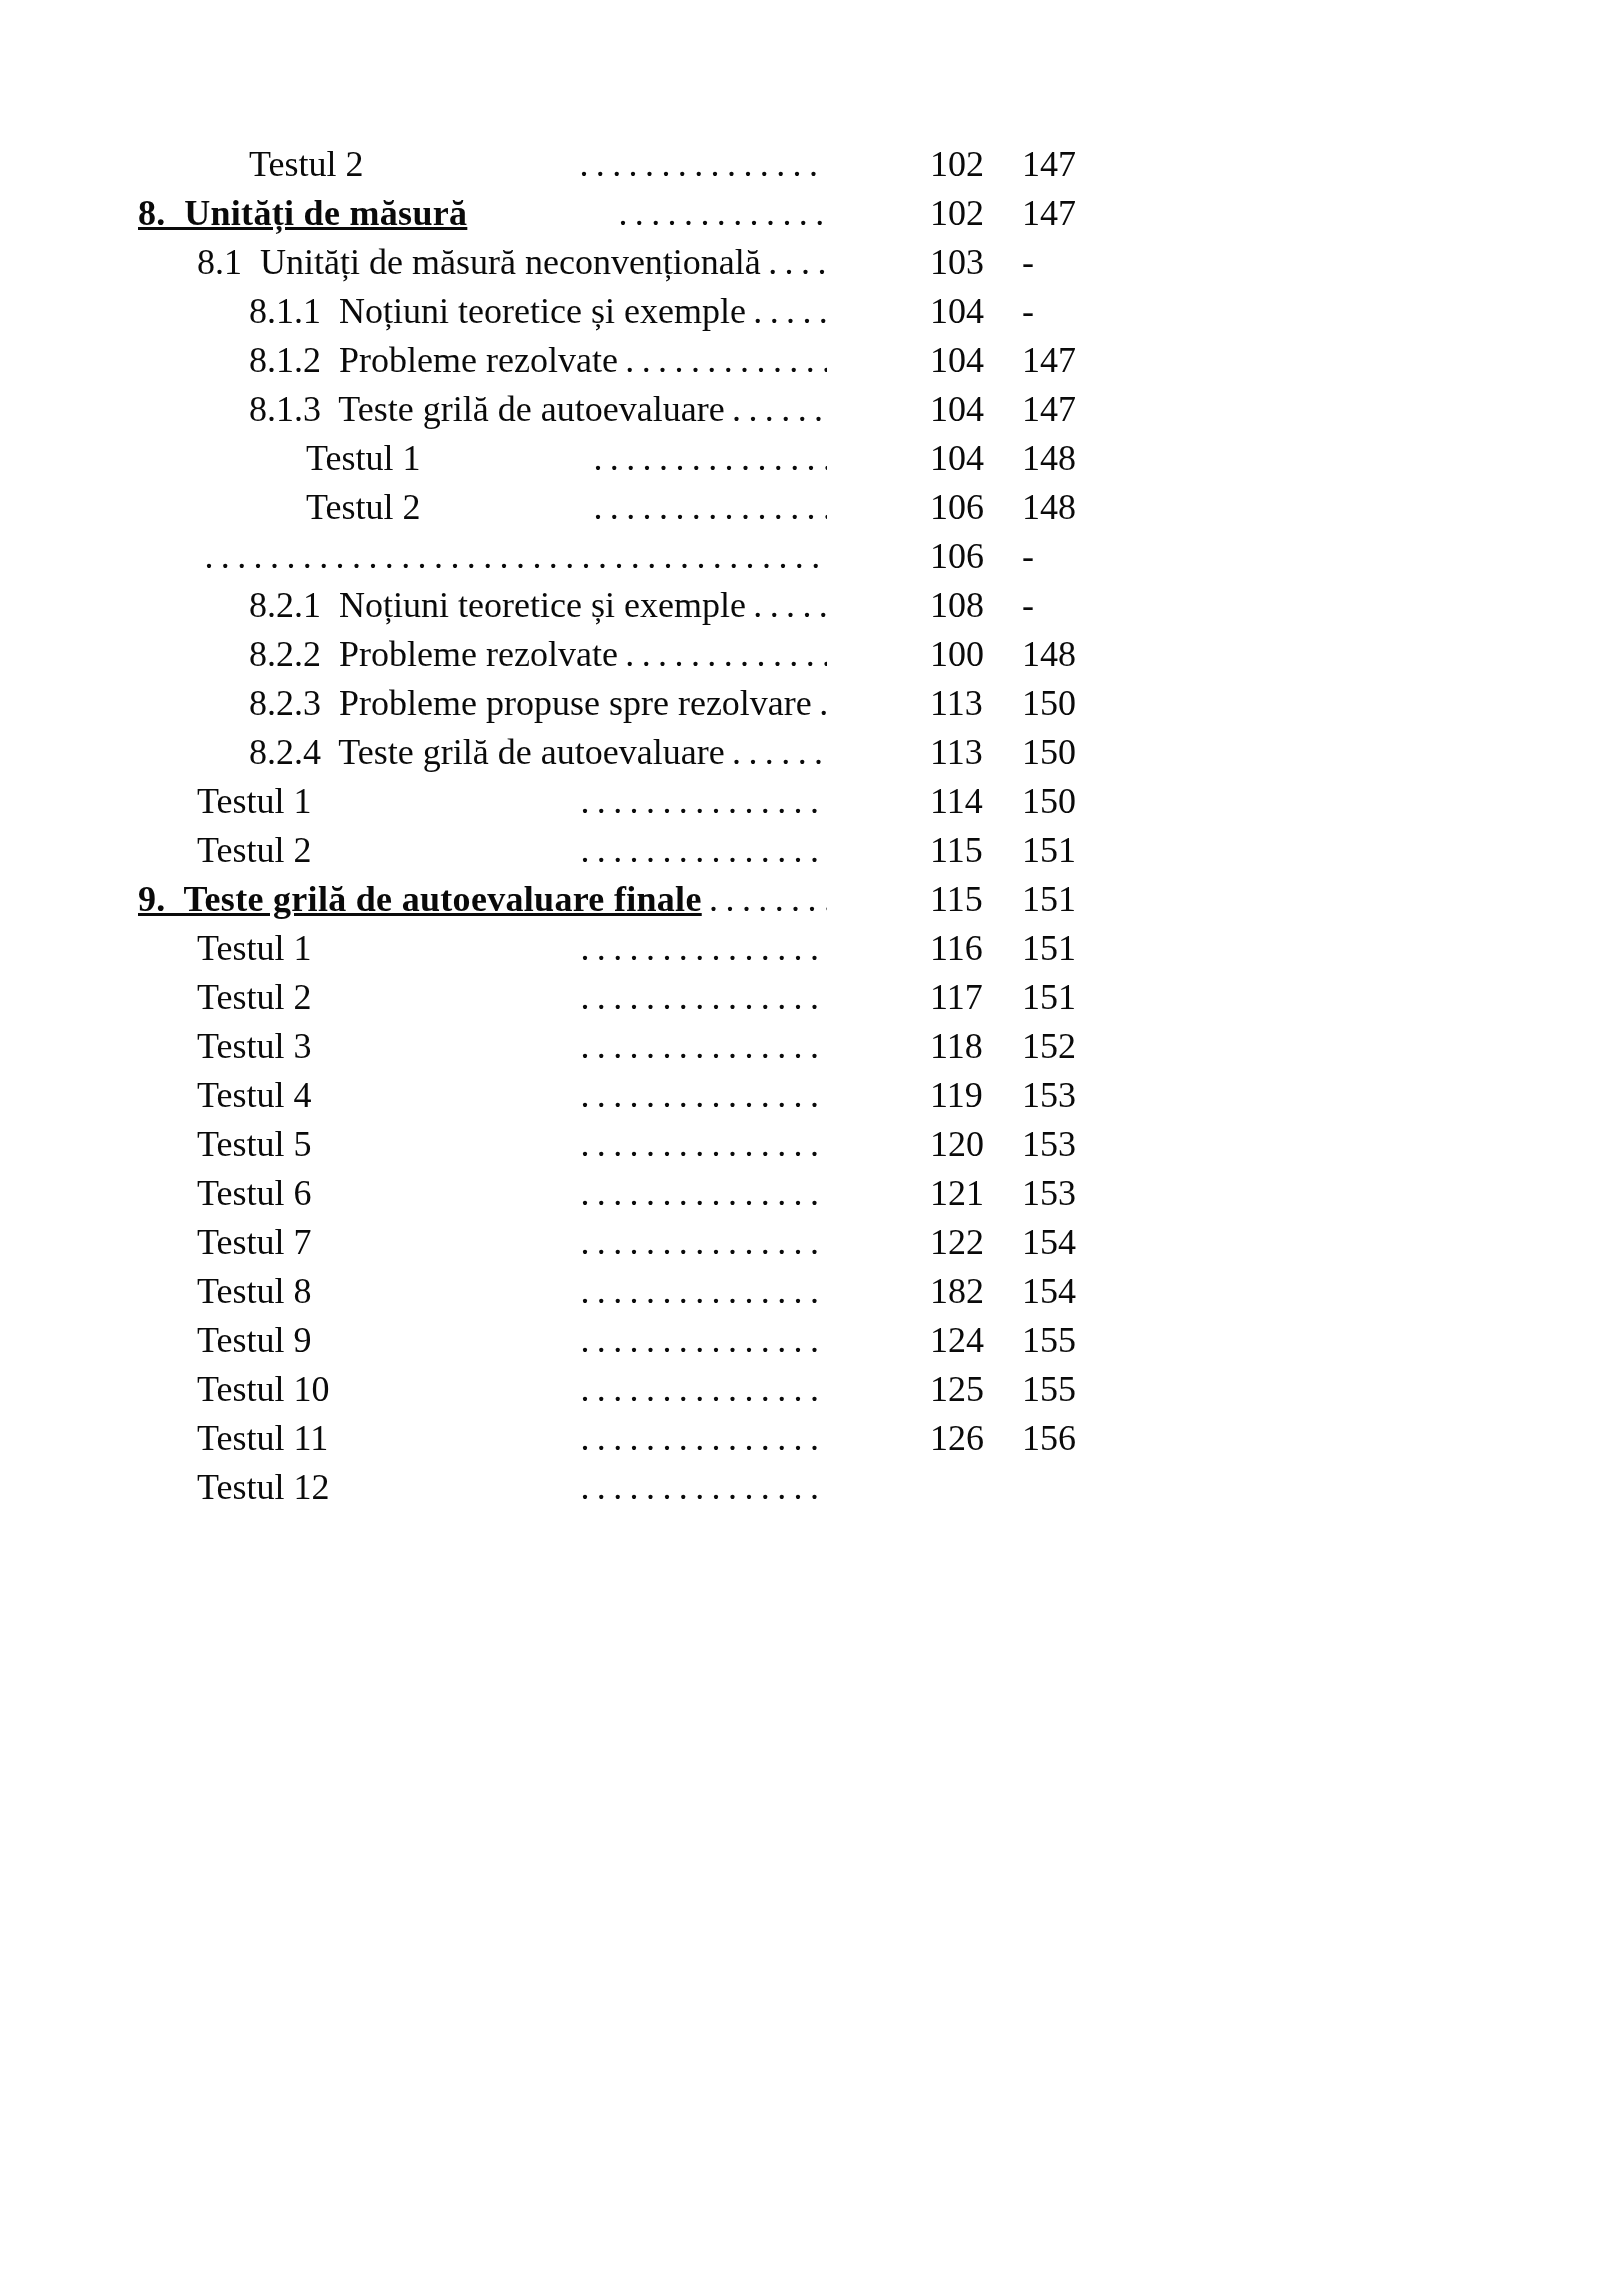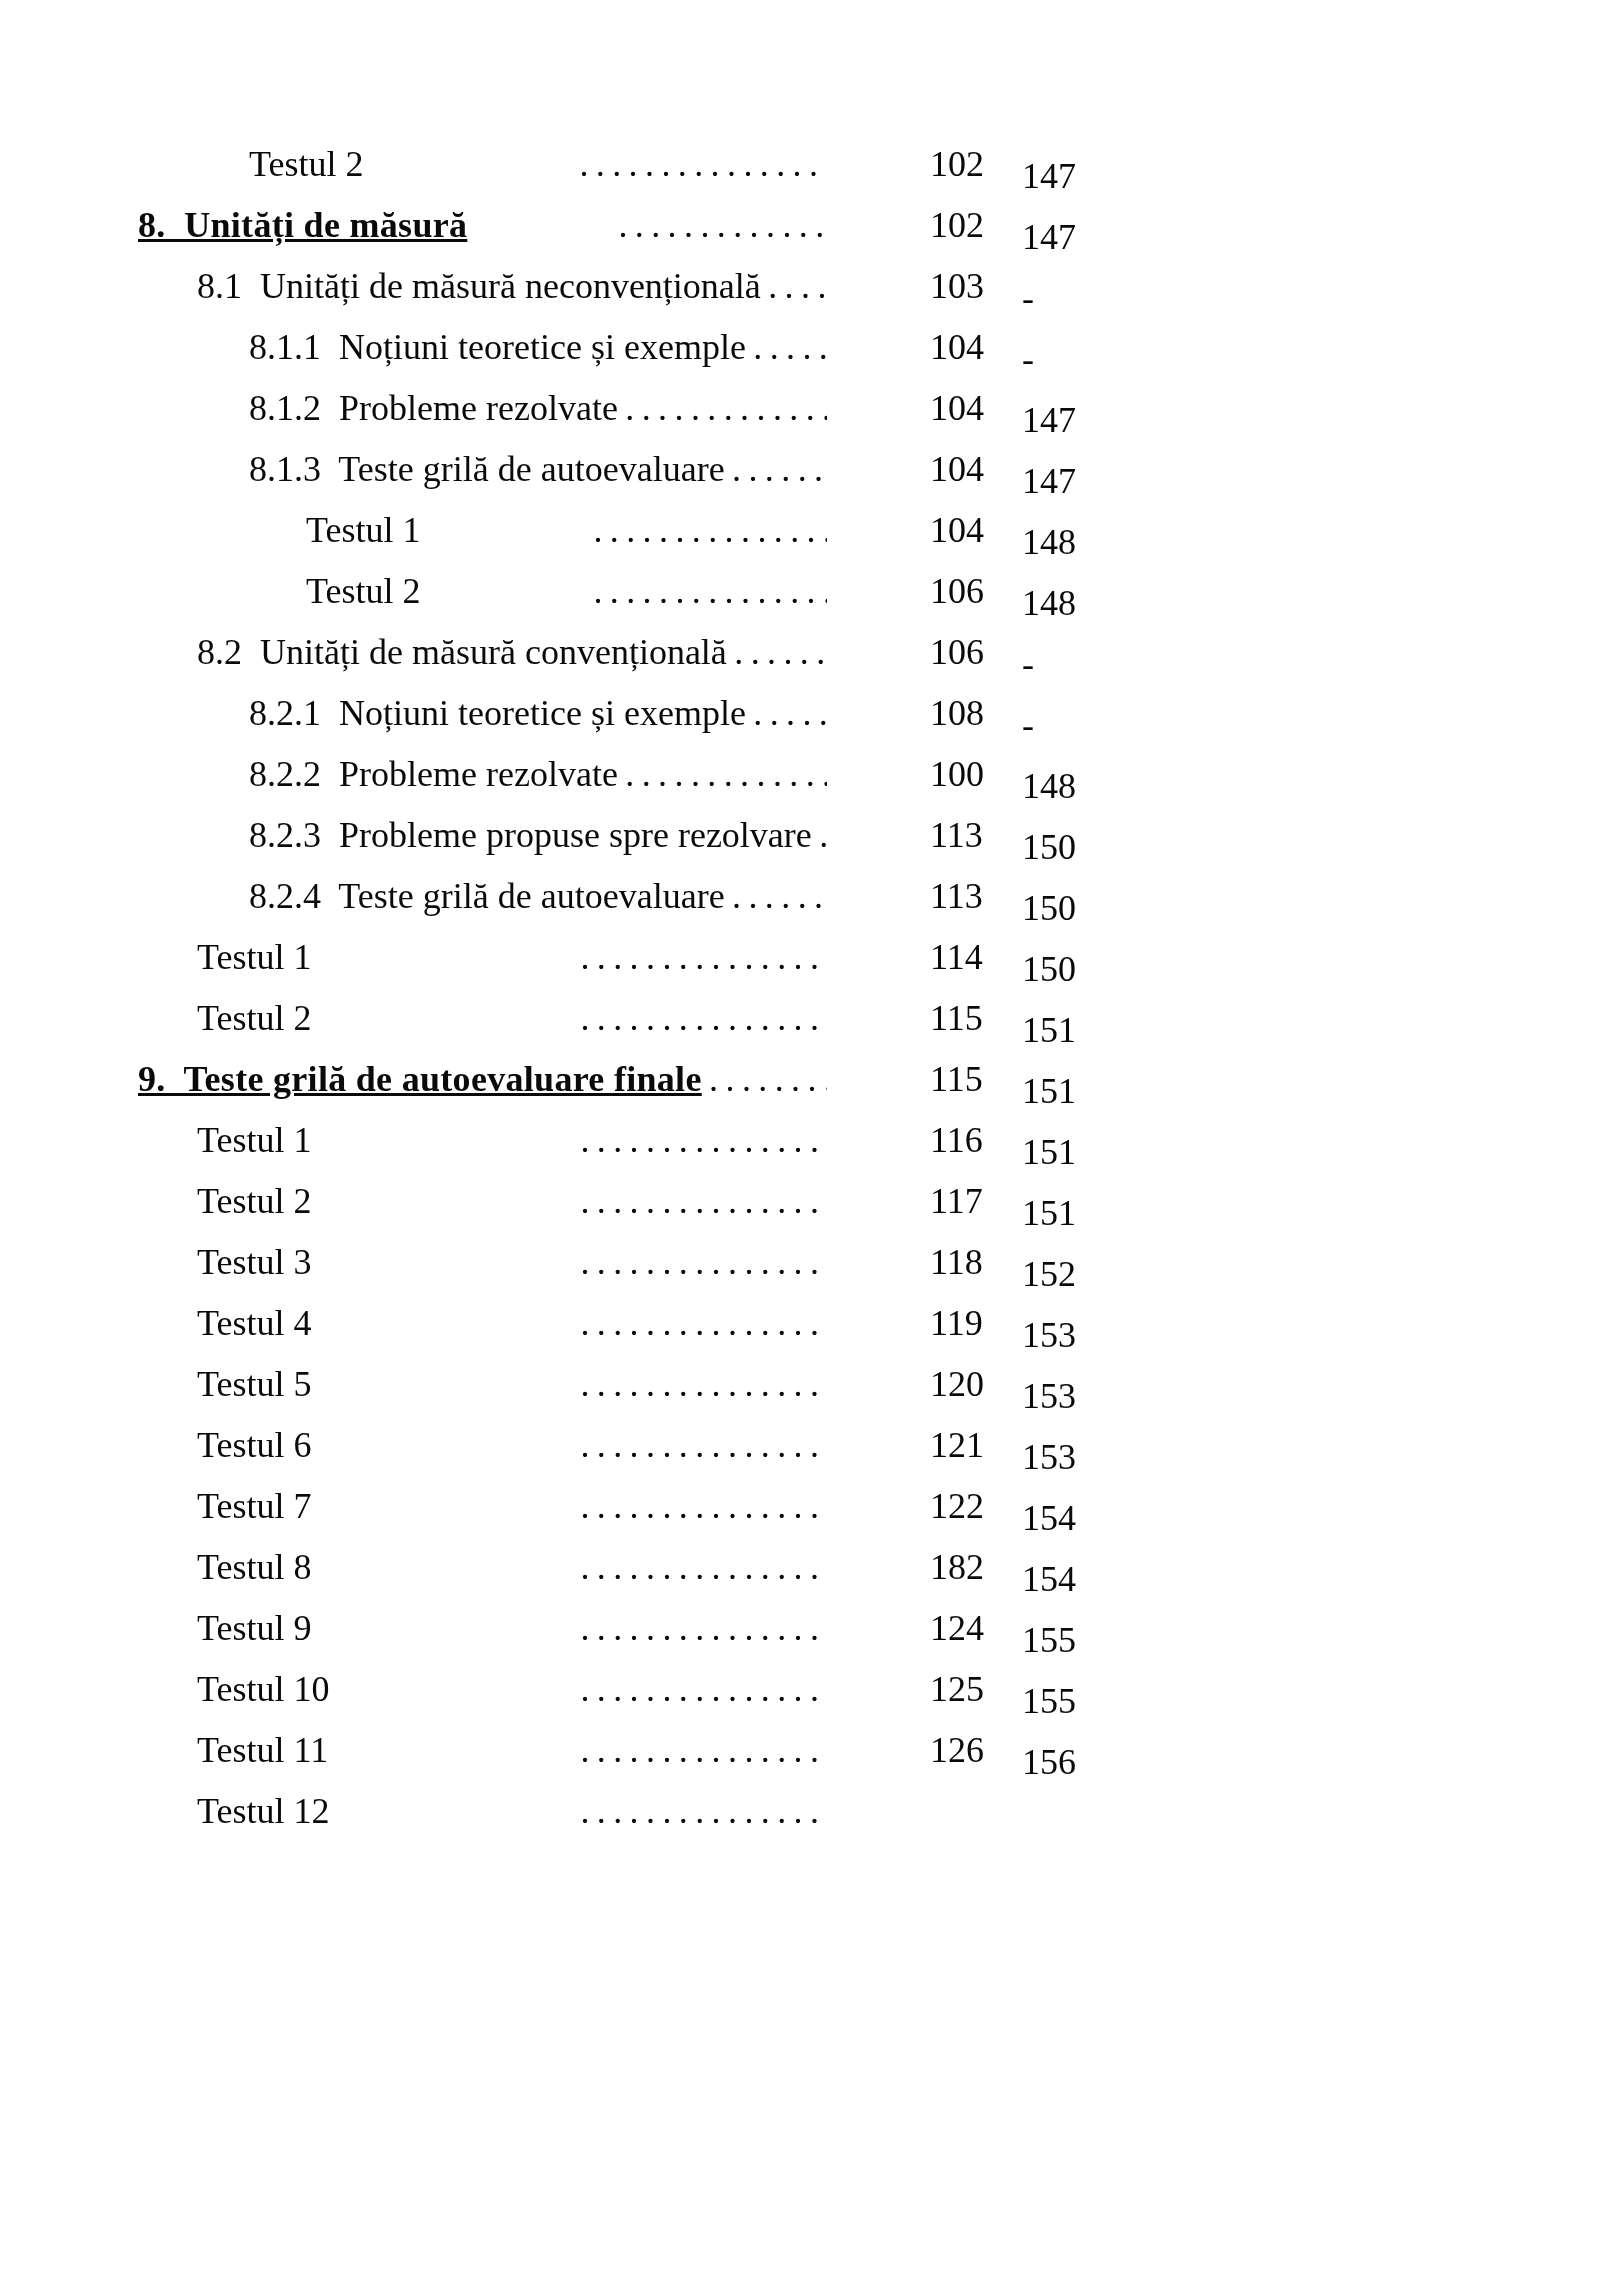--- a/index.html
+++ b/index.html
@@ -59,21 +59,20 @@
   }
   .p1 {
     flex: 0 0 auto;
     width: 92px;
     white-space: nowrap;
   }
   .p2 {
     flex: 0 0 auto;
     width: 103px;
     white-space: nowrap;
-    margin-top: 12px;
   }
 </style>
 </head>
 <body>
 
 <div class="page">
   <div class="toc-list">
       <div class="row l2">
     <span class="label">Testul 2</span>
     <span class="leader" aria-hidden="true">........................................................................................................................</span>
@@ -116,21 +115,20 @@
     <span class="p1">104</span>
     <span class="p2">148</span>
   </div>
       <div class="row l3">
     <span class="label">Testul 2</span>
     <span class="leader" aria-hidden="true">........................................................................................................................</span>
     <span class="p1">106</span>
     <span class="p2">148</span>
   </div>
       <div class="row l1">
-    <span class="label">8.2&nbsp; Unități de măsură convențională</span>
     <span class="leader" aria-hidden="true">........................................................................................................................</span>
     <span class="p1">106</span>
     <span class="p2">-</span>
   </div>
       <div class="row l2">
     <span class="label">8.2.1&nbsp; Noțiuni teoretice și exemple</span>
     <span class="leader" aria-hidden="true">........................................................................................................................</span>
     <span class="p1">108</span>
     <span class="p2">-</span>
   </div>

